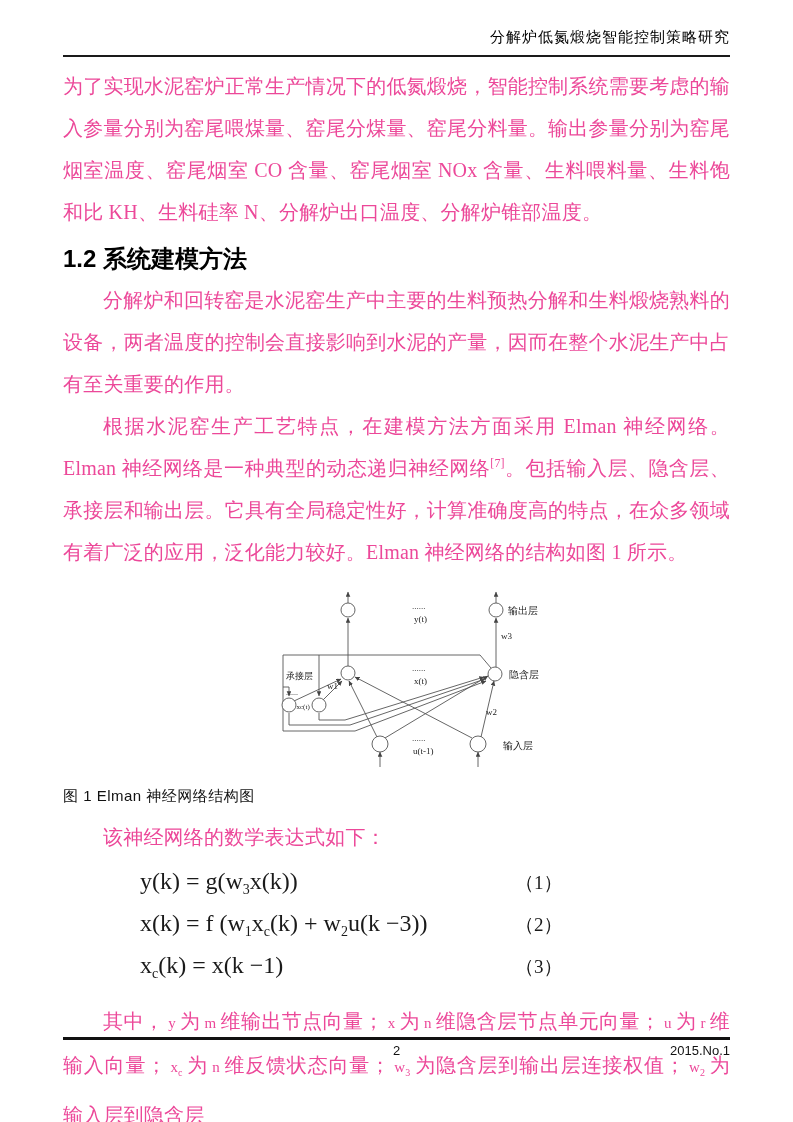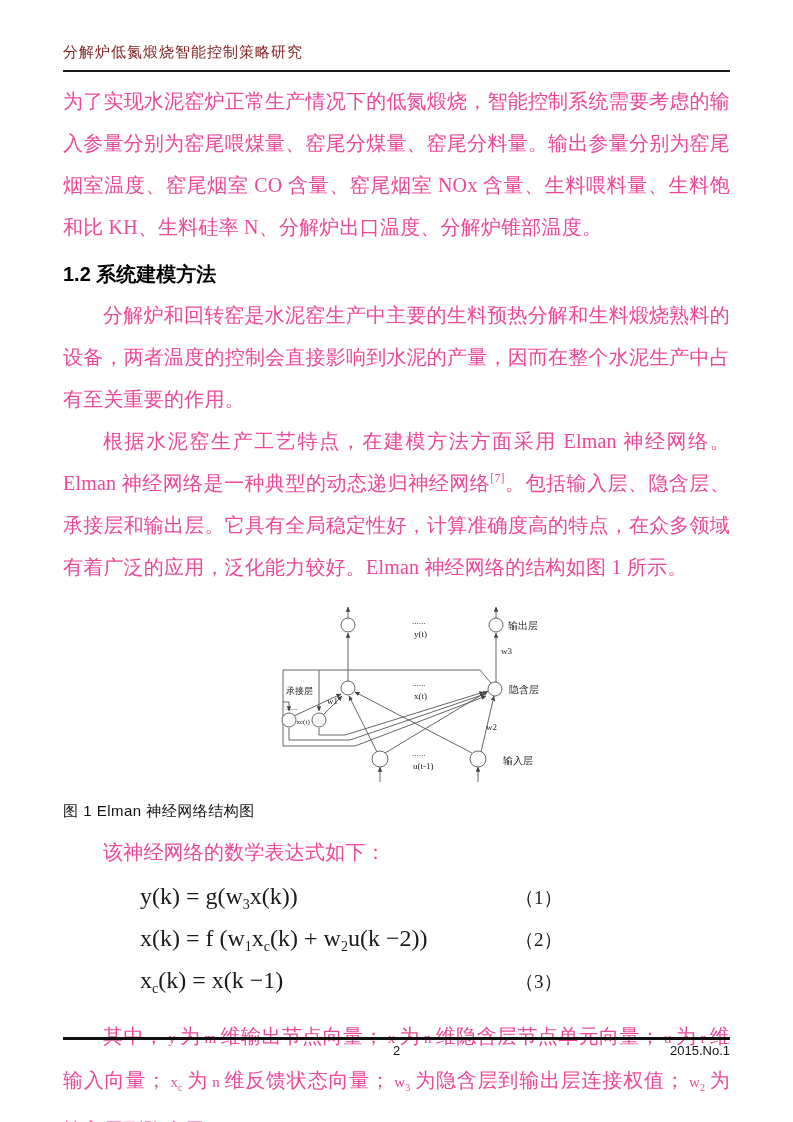--- a/index.html
+++ b/index.html
@@ -9,44 +9,44 @@
     width: 793px;
     height: 1122px;
     margin: 0 auto;
     background: #ffffff;
     color: #1a1a1a;
     font-family: "Liberation Serif", "DejaVu Serif", serif;
     overflow: hidden;
   }
   .content { padding: 0 63px; }
   .running-head {
-    padding-top: 43px;
-    text-align: left;
+    padding-top: 28px;
+    text-align: right;
     font-size: 15px;
     letter-spacing: 1px;
-    color: #7f1d1d;
+    color: #000000;
   }
   .head-rule {
     margin-top: 8px;
     border-top: 2px solid #1a1a1a;
   }
   .body-text {
     font-size: 20px;
     line-height: 42px;
     text-align: justify;
     letter-spacing: 0.2px;
     color: #ec4899;
   }
   .first-para { margin-top: 8px; }
   .indent { text-indent: 2em; }
   .sec-heading {
     margin-top: 6px;
     font-family: "Liberation Sans", "DejaVu Sans", sans-serif;
     font-weight: bold;
-    font-size: 20px;
+    font-size: 24px;
     line-height: 40px;
     color: #000;
   }
   sup.ref { font-size: 12px; vertical-align: super; line-height: 0; }
   .fig-wrap { margin-top: 14px; margin-left: 202px; width: 322px; height: 188px; }
   .fig-wrap svg { display: block; }
   .fig-caption {
     margin-top: 12px;
     text-align: left;
     font-family: "Liberation Sans", "DejaVu Sans", sans-serif;
@@ -192,21 +192,21 @@
     <div class="fig-caption">图 1  Elman 神经网络结构图</div>
 
     <p class="body-text indent eq-intro">该神经网络的数学表达式如下：</p>
 
     <div class="equations">
       <div class="eq-row">
         <span class="eq-text"><span>y(k) = g(w</span><sub>3</sub><span>x(k))</span></span>
         <span class="eq-num">（1）</span>
       </div>
       <div class="eq-row">
-        <span class="eq-text"><span>x(k) = f (w</span><sub>1</sub><span>x</span><sub>c</sub><span>(k) + w</span><sub>2</sub><span>u(k −2))</span></span>
+        <span class="eq-text"><span>x(k) = f (w</span><sub>1</sub><span>x</span><sub>c</sub><span>(k) + w</span><sub>2</sub><span>u(k −3))</span></span>
         <span class="eq-num">（2）</span>
       </div>
       <div class="eq-row">
         <span class="eq-text"><span>x</span><sub>c</sub><span>(k) = x(k −1)</span></span>
         <span class="eq-num">（3）</span>
       </div>
     </div>
 
     <p class="body-text indent last-para"><span>其中，</span><span class="mvar">y</span><span>为</span><span class="mvar">m</span><span>维输出节点向量；</span><span class="mvar">x</span><span>为</span><span class="mvar">n</span><span>维隐含层节点单元向量；</span><span class="mvar">u</span><span>为</span><span class="mvar">r</span><span>维输入向量；</span><span class="mvar"><span>x</span><sub>c</sub></span><span>为</span><span class="mvar">n</span><span>维反馈状态向量；</span><span class="mvar"><span>w</span><sub>3</sub></span><span>为隐含层到输出层连接权值；</span><span class="mvar"><span>w</span><sub>2</sub></span><span>为输入层到隐含层</span></p>
 

